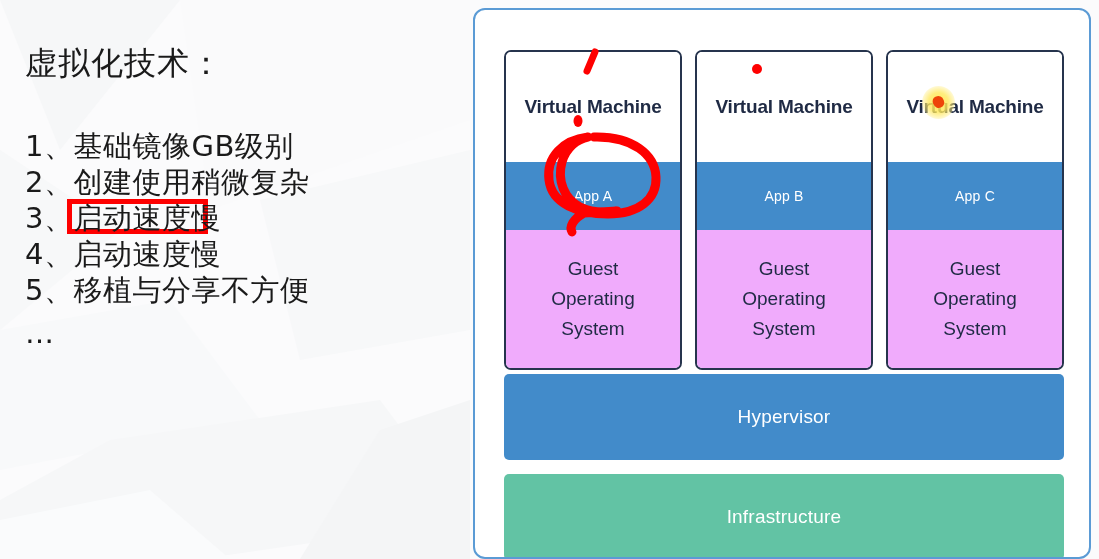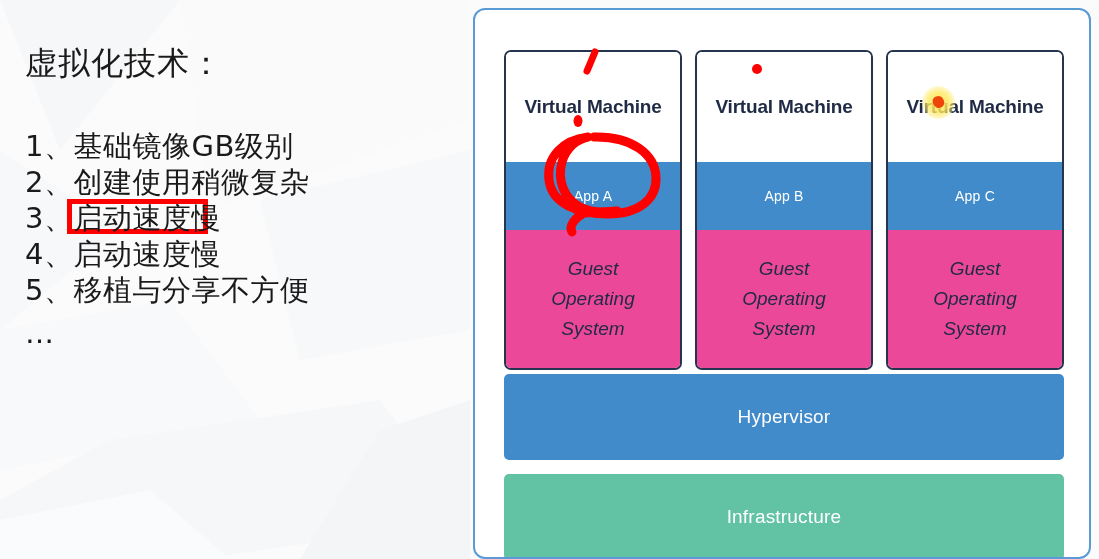--- a/index.html
+++ b/index.html
@@ -141,26 +141,25 @@
     color:#ffffff;
     font-size:14px;
     letter-spacing:0.2px;
   }
 
   .vm-guest {
     flex:1 1 auto;
     display:flex;
     align-items:center;
     justify-content:center;
-    background:#ec4899;
+    background:#f0abfc;
     color:#1f2a44;
     font-size:19px;
     line-height:30px;
     text-align:center;
-    font-style:italic;
   }
 
   .wide-bar {
     position:absolute;
     left:29px;
     width:560px;
     height:86px;
     border-radius:5px;
     display:flex;
     align-items:center;

